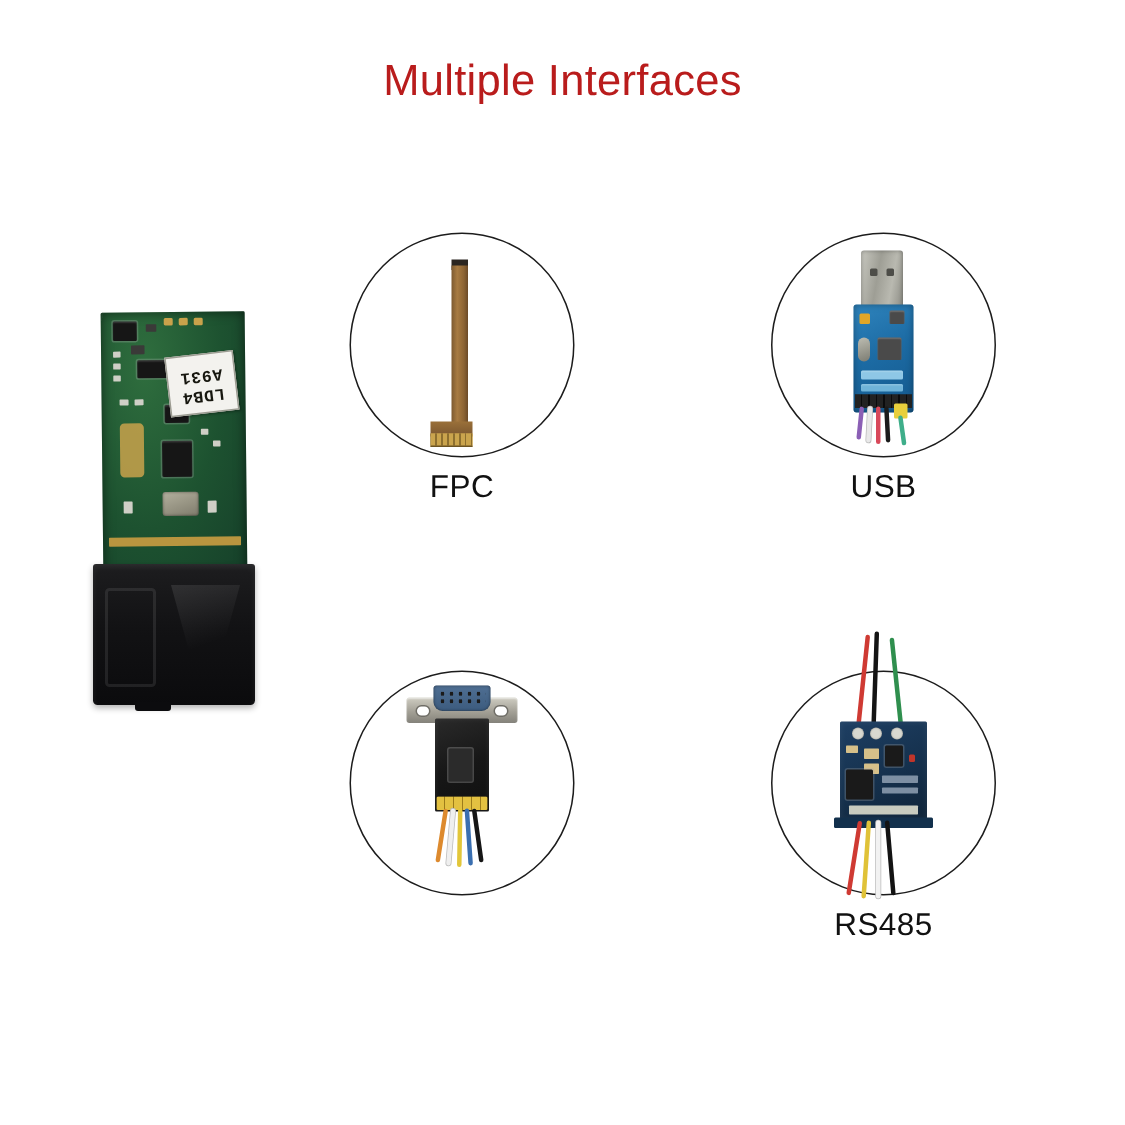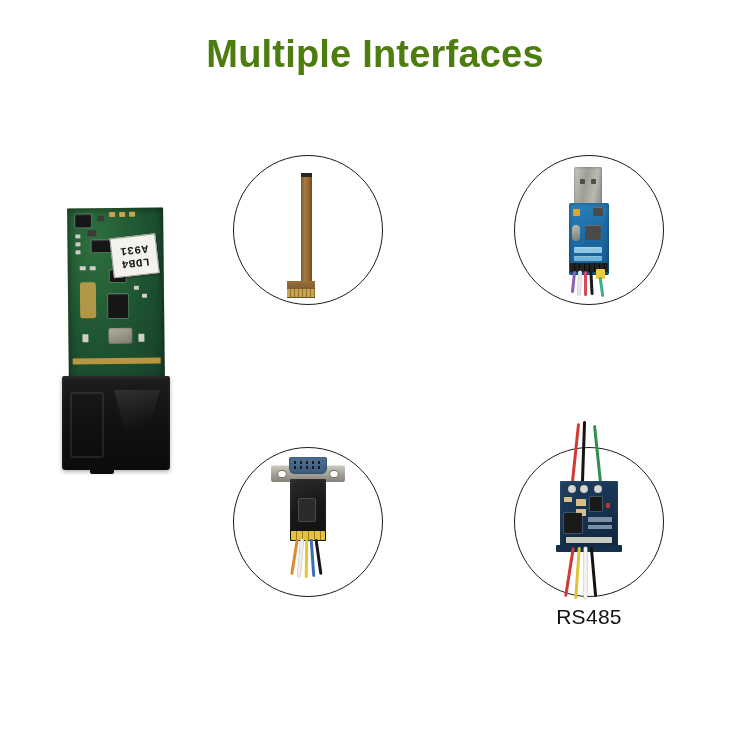--- a/index.html
+++ b/index.html
@@ -16,23 +16,23 @@
     background: #ffffff;
   }
 
   
   .page-title {
     position: absolute;
     top: 36px;
     left: 0;
     width: 750px;
     text-align: center;
-    font-size: 38px;
-    font-weight: 700;
-    color: #4d7c0f;
+    font-size: 29px;
+    font-weight: 400;
+    color: #b91c1c;
     letter-spacing: 0.2px;
     line-height: 36px;
   }
 
   
   .product-photo {
     position: absolute;
     left: 62px;
     top: 208px;
     width: 108px;
@@ -396,20 +396,21 @@
 </div>
 
 <div class="iface" id="iface-fpc">
   <div class="iface-circle"></div>
   <div class="iface-art">
     <div class="fpc-tip"></div>
     <div class="fpc-vert"></div>
     <div class="fpc-horiz"></div>
     <div class="fpc-contacts"></div>
   </div>
+  <div class="iface-label">FPC</div>
 </div>
 
 <div class="iface" id="iface-usb">
   <div class="iface-circle"></div>
   <div class="iface-art">
     <div class="usb-connector"></div>
     <div class="usb-board">
       <div class="usb-cap" style="left:4px;  top:6px;  width:7px;  height:7px;"></div>
       <div class="usb-chip" style="left:24px; top:4px;  width:10px; height:9px;"></div>
       <div class="usb-xtal" style="left:3px;  top:22px; width:8px;  height:16px;"></div>
@@ -419,20 +420,21 @@
     </div>
     <div class="usb-header"></div>
 
     <div class="wire" style="left:58px; top:116px; width:2.5px; height:22px; background:#8b5fb5; transform:rotate(6deg);"></div>
     <div class="wire" style="left:64px; top:116px; width:2.5px; height:24px; background:#e8e8e8; box-shadow:0 0 0 .5px #bbb; transform:rotate(3deg);"></div>
     <div class="wire" style="left:70px; top:116px; width:2.5px; height:25px; background:#d8485a;"></div>
     <div class="wire" style="left:76px; top:116px; width:2.5px; height:24px; background:#1b1b1b; transform:rotate(-3deg);"></div>
     <div class="wire" style="left:82px; top:114px; width:9px;  height:10px; background:#e8cf3c; border-radius:1px;"></div>
     <div class="wire" style="left:86px; top:122px; width:2.5px; height:20px; background:#3fae8a; transform:rotate(-8deg);"></div>
   </div>
+  <div class="iface-label">USB</div>
 </div>
 
 <div class="iface" id="iface-rs232">
   <div class="iface-circle"></div>
   <div class="iface-art">
     <div class="db9-shell">
       <div class="db9-hole" style="left:6px;"></div>
       <div class="db9-hole" style="right:6px;"></div>
     </div>
     <div class="db9-body"></div>

